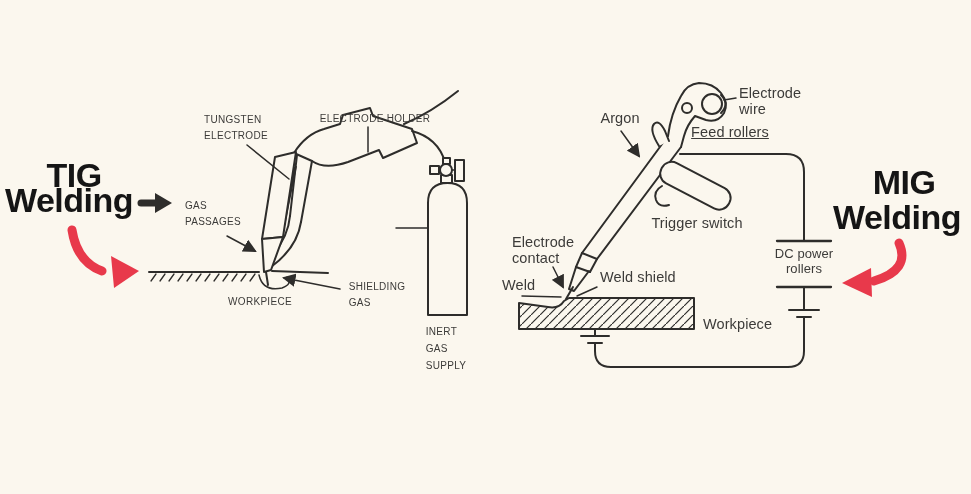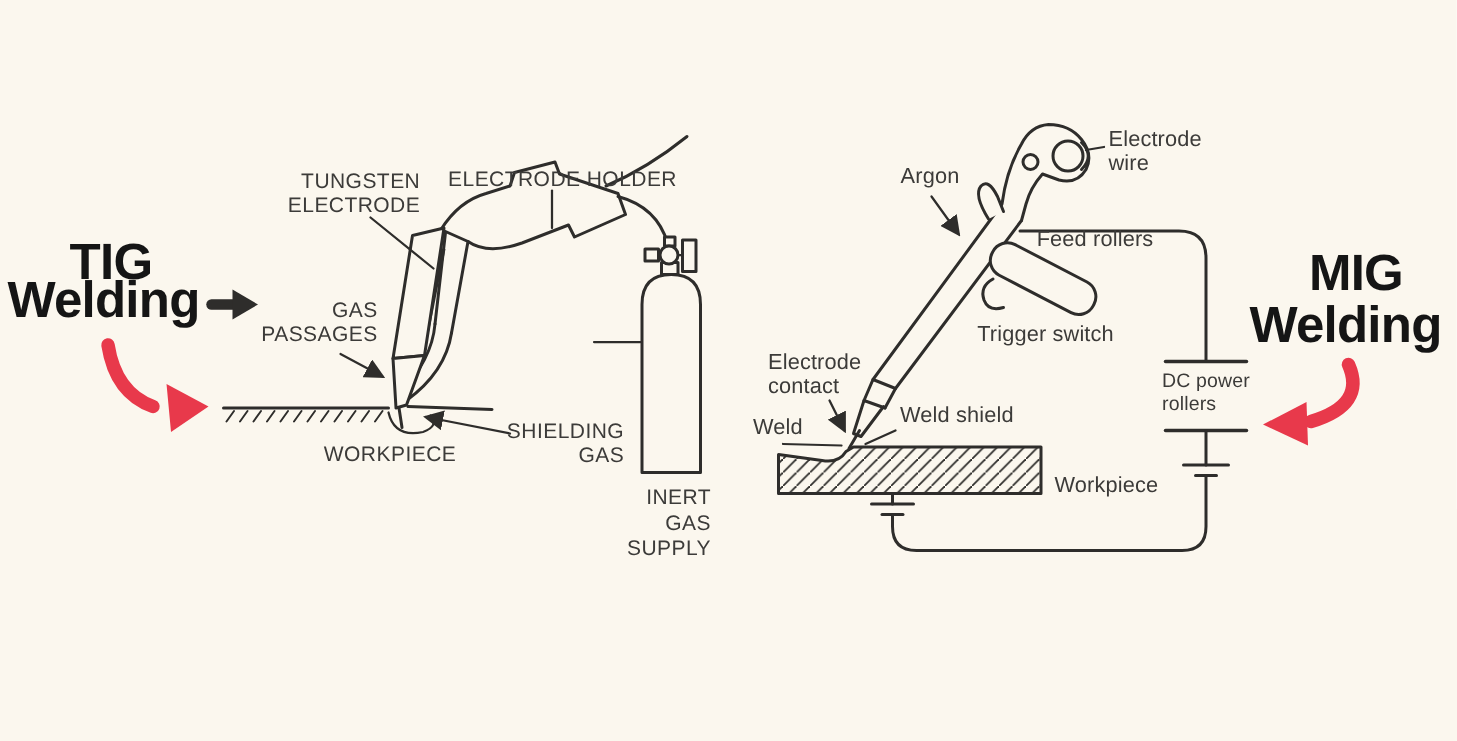--- a/index.html
+++ b/index.html
@@ -5,28 +5,28 @@
   :root{
     --bg:#FBF7EE; --ink:#2e2d2b; --label:#3c3b39; --title:#151515; --accent:#E8394B;
   }
   html,body{margin:0;padding:0;}
   #stage{
     position:relative; width:971px; height:494px; background:var(--bg);
     overflow:hidden; font-family:"Liberation Sans", sans-serif;
   }
   #stage svg{position:absolute; inset:0;}
   .lbl{
-    position:absolute; color:var(--label); font-size:14px; line-height:16px;
-    letter-spacing:.3px; text-align:right; white-space:pre-line; transform:translateX(-50%);
+    position:absolute; color:var(--label); font-size:10px; line-height:16px;
+    letter-spacing:.3px; text-align:left; white-space:pre-line; transform:translateX(-50%);
   }
   .mlbl{
     position:absolute; color:var(--label); font-size:14.5px; line-height:16px;
     letter-spacing:.1px; white-space:pre-line;
   }
-  .mlbl.center{transform:translateX(-50%); text-align:left;}
+  .mlbl.center{transform:translateX(-50%); text-align:center;}
   .title{
     position:absolute; color:var(--title); font-size:34px; font-weight:bold;
     letter-spacing:-.5px; transform:translateX(-50%); white-space:nowrap;
   }
   .dc{font-size:13px; line-height:14.5px;}
   
   .s{stroke:var(--ink); fill:none; stroke-width:2; stroke-linecap:round; stroke-linejoin:round;}
   .s.paper{fill:var(--bg);}
   .s.thin{stroke-width:1.5;}
   .s.hair{stroke-width:1.3;}
@@ -170,21 +170,21 @@
   <div class="lbl" style="left:260px; top:294px;">WORKPIECE</div>
   <div class="lbl" style="left:377px; top:279px;">SHIELDING
 GAS</div>
   <div class="lbl" style="left:446px; top:323px; line-height:17px;">INERT
 GAS
 SUPPLY</div>
 
   <div class="mlbl center" style="left:620px; top:110px;">Argon</div>
   <div class="mlbl" style="left:739px; top:85px;">Electrode
 wire</div>
-  <div class="mlbl center" style="left:730px; top:152px;">Feed rollers</div>
+  <div class="mlbl center" style="left:730px; top:124px;text-decoration:underline;">Feed rollers</div>
   <div class="mlbl center" style="left:697px; top:215px;">Trigger switch</div>
   <div class="mlbl" style="left:512px; top:234px;">Electrode
 contact</div>
   <div class="mlbl" style="left:502px; top:277px;">Weld</div>
   <div class="mlbl" style="left:600px; top:269px;">Weld shield</div>
   <div class="mlbl" style="left:703px; top:316px;">Workpiece</div>
   <div class="mlbl center dc" style="left:804px; top:247px;">DC power
 rollers</div>
 
 </div>

